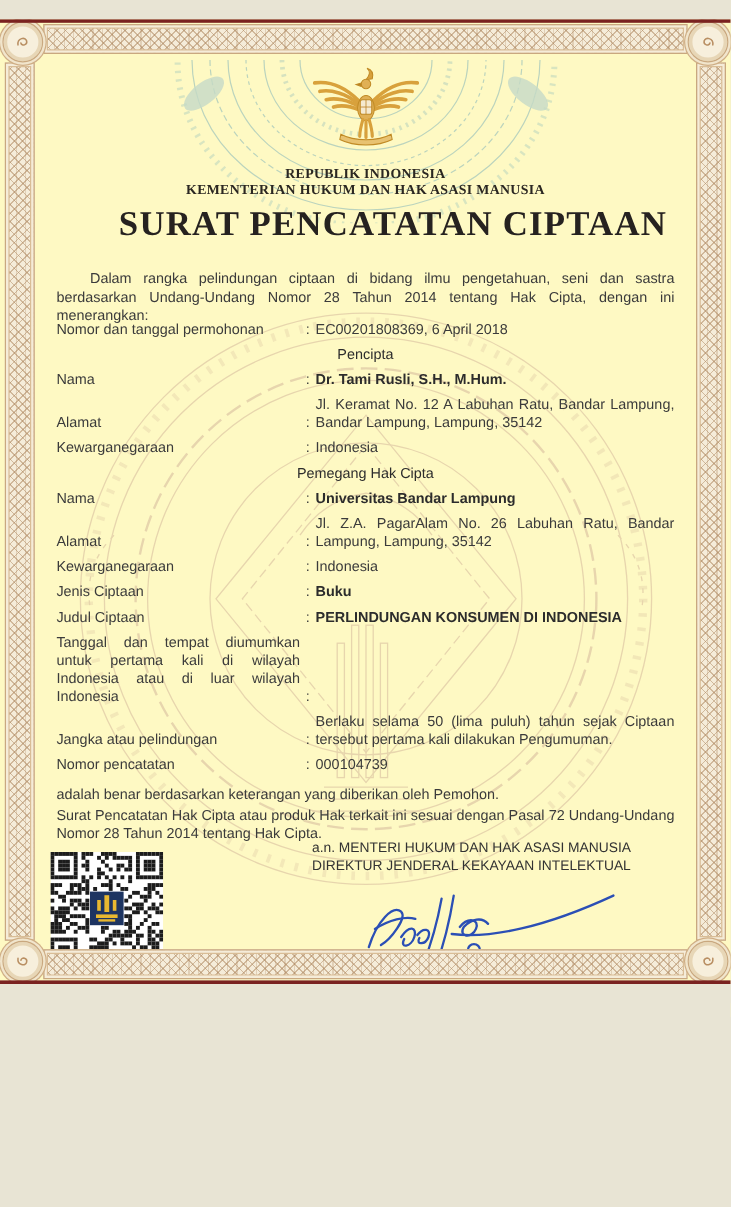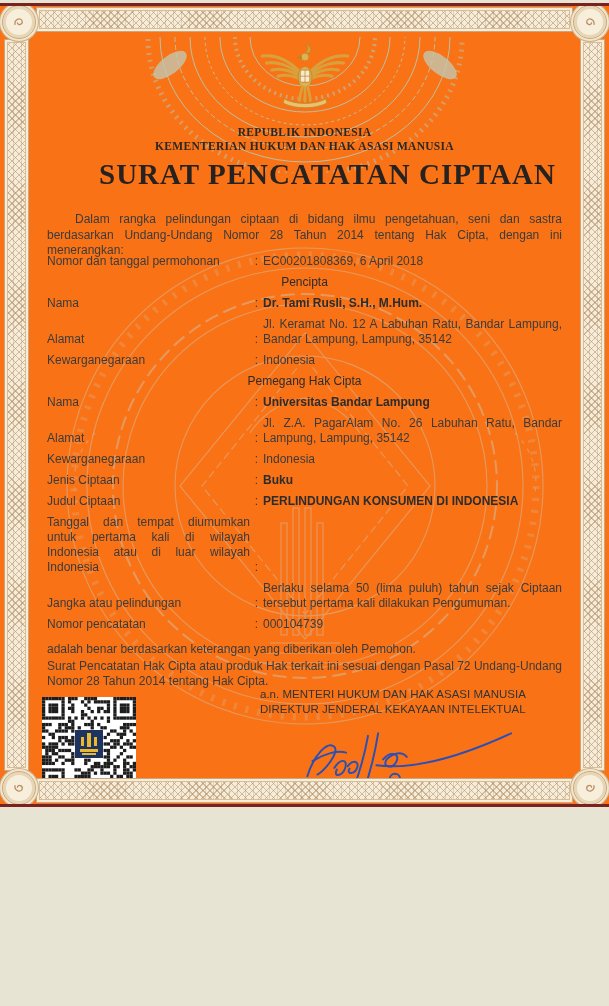--- a/index.html
+++ b/index.html
@@ -1,18 +1,18 @@
 <!DOCTYPE html>
 <html><head>
 <meta charset="utf-8">
 <style>
   html,body{margin:0;padding:0;background:#e8e4d4;}
   .page{
-    position:relative;width:609px;height:804px;margin:3px auto;
-    background:#f97316;overflow:hidden;
+    position:relative;width:609px;height:804px;margin:16px auto;
+    background:#fef9c3;overflow:hidden;
     font-family:"Liberation Sans", sans-serif;color:#3b3b3b;
   }
   
   .edge{position:absolute;left:0;right:0;height:3px;background:#7a2220;z-index:6;}
   .edge.top{top:0}.edge.bottom{bottom:0}
 
   
   .band{
     position:absolute;z-index:4;
     background-color:#f5ecd9;

